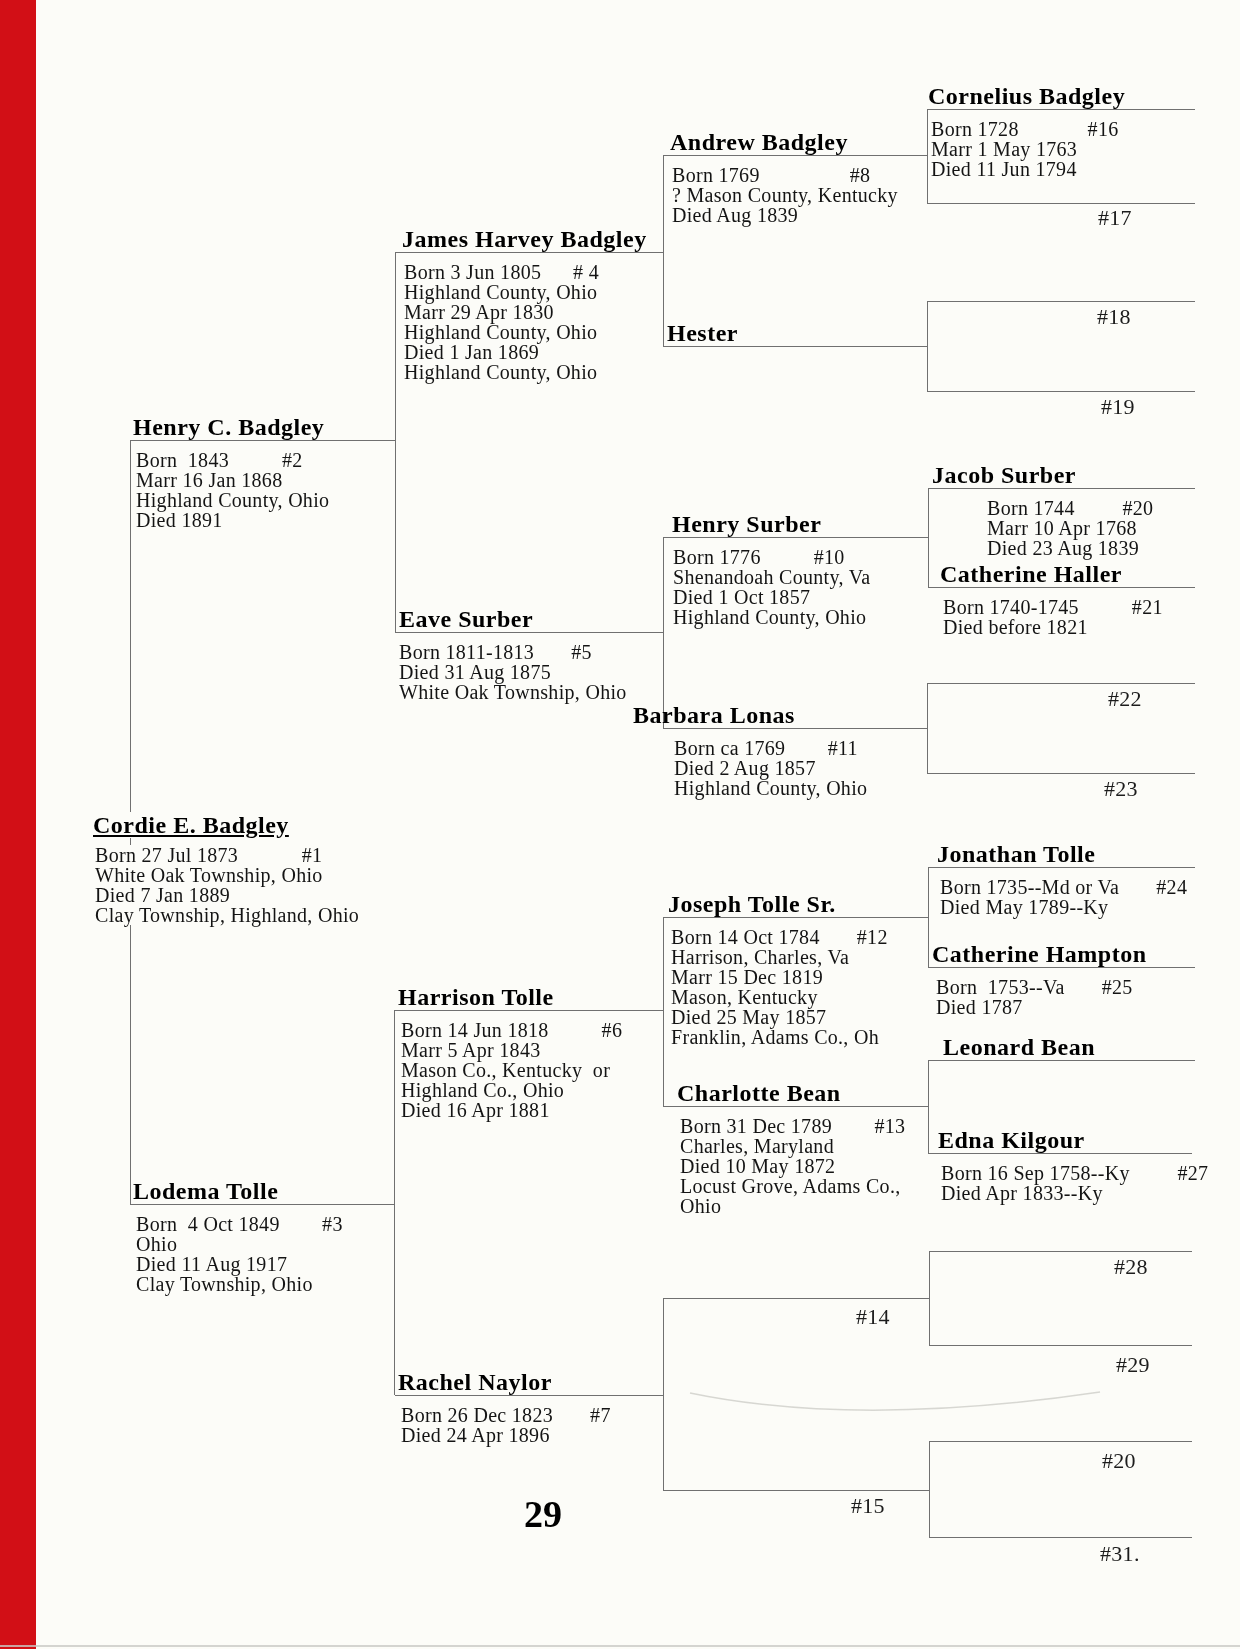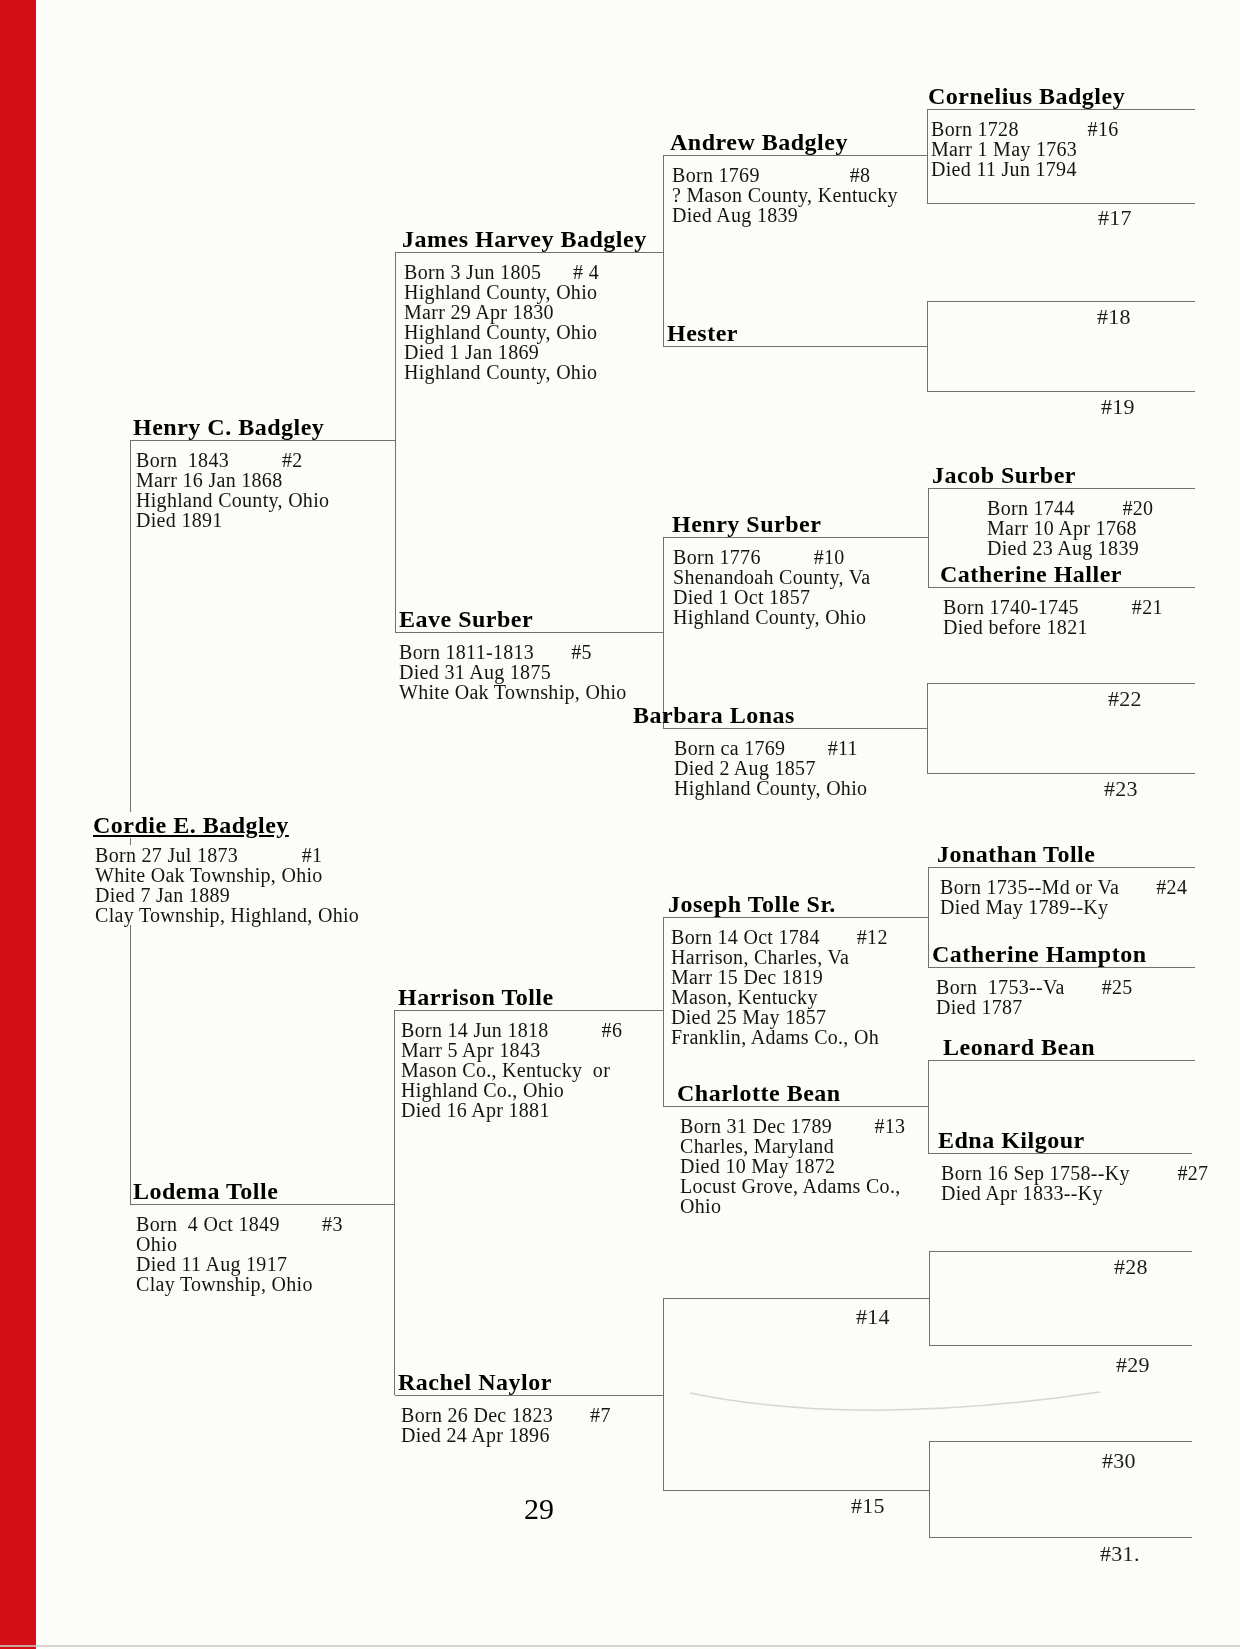--- a/index.html
+++ b/index.html
@@ -15,21 +15,21 @@
   .pname{
     position:absolute;font-weight:bold;font-size:24px;line-height:26px;
     letter-spacing:.5px;white-space:pre;color:#000;
   }
   .patch{background:#fcfcf8;padding-right:6px;text-decoration:underline;}
   .pdet{
     position:absolute;font-size:20px;line-height:20px;letter-spacing:.3px;
     white-space:pre;background:#fcfcf8;
   }
   .slot{position:absolute;font-size:22px;line-height:22px;letter-spacing:.3px;color:#1c1c1c;}
-  #pagenum{position:absolute;font-size:30px;font-weight:normal;color:#000;}
+  #pagenum{position:absolute;font-size:38px;font-weight:bold;color:#000;}
   #artifact{position:absolute;left:0;top:0;pointer-events:none;}
   #bottom-edge{position:absolute;left:0;top:1645px;width:1240px;height:2px;background:#c9c9c5;opacity:.8;}
 </style>
 </head>
 <body>
 
 <div id="page">
   <div id="stripe" style="background: rgb(210, 15, 22);"></div>
 
   <div class="hl" style="left:927px;top:109px;width:268px"></div>
@@ -169,21 +169,21 @@
 
   <div class="slot" style="left:1098px;top:207px">#17</div>
   <div class="slot" style="left:1097px;top:306px">#18</div>
   <div class="slot" style="left:1101px;top:396px">#19</div>
   <div class="slot" style="left:1108px;top:688px">#22</div>
   <div class="slot" style="left:1104px;top:778px">#23</div>
   <div class="slot" style="left:856px;top:1306px">#14</div>
   <div class="slot" style="left:1114px;top:1256px">#28</div>
   <div class="slot" style="left:1116px;top:1354px">#29</div>
   <div class="slot" style="left:851px;top:1495px">#15</div>
-  <div class="slot" style="left:1102px;top:1450px">#30</div>
+  <div class="slot" style="left:1102px;top:1450px">#20</div>
   <div class="slot" style="left:1100px;top:1543px">#31.</div>
 
   <div id="pagenum" style="left:524px;top:1492px">29</div>
 
   <svg id="artifact" width="1240" height="1649">
     <path d="M 690 1393 C 820 1420, 965 1412, 1100 1392" stroke="#c8c8c2" stroke-width="1.5" fill="none" opacity="0.7"></path>
   </svg>
 
   <div id="bottom-edge"></div>
 </div>

